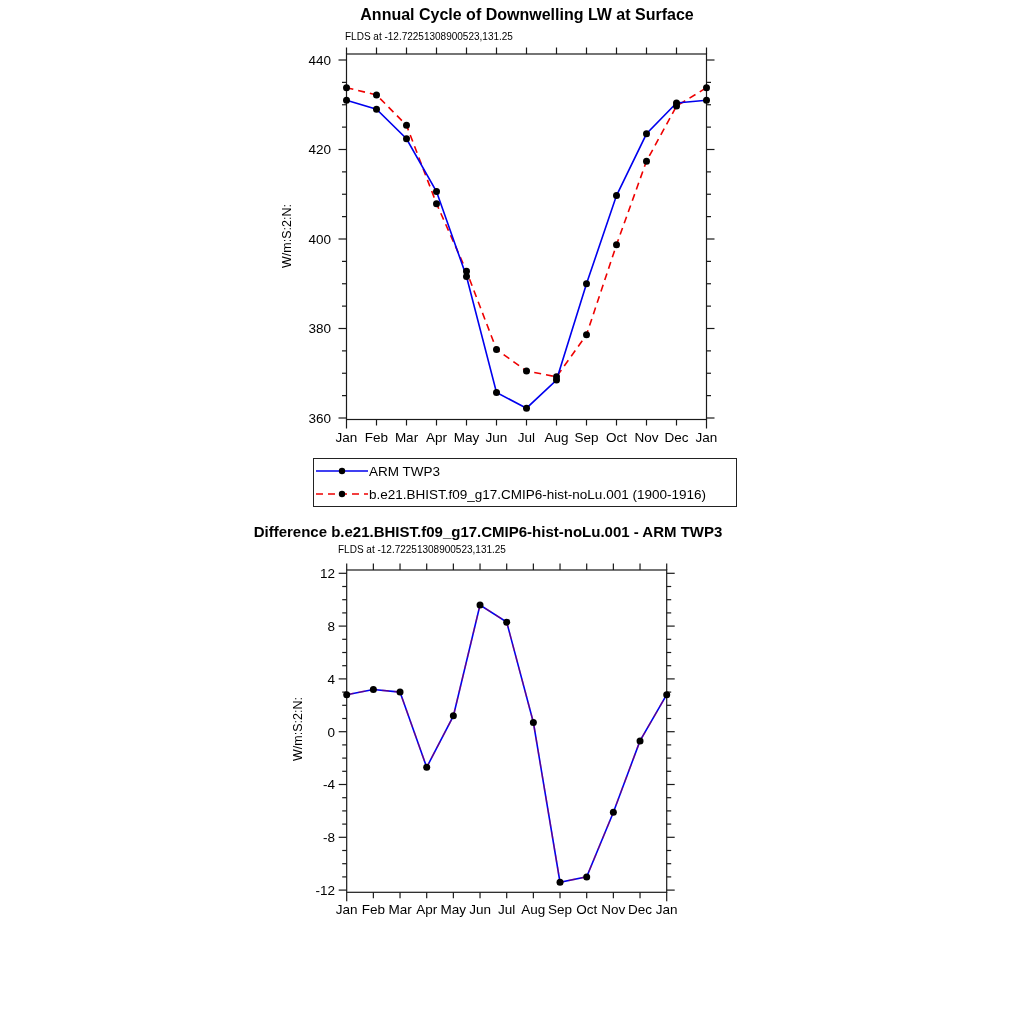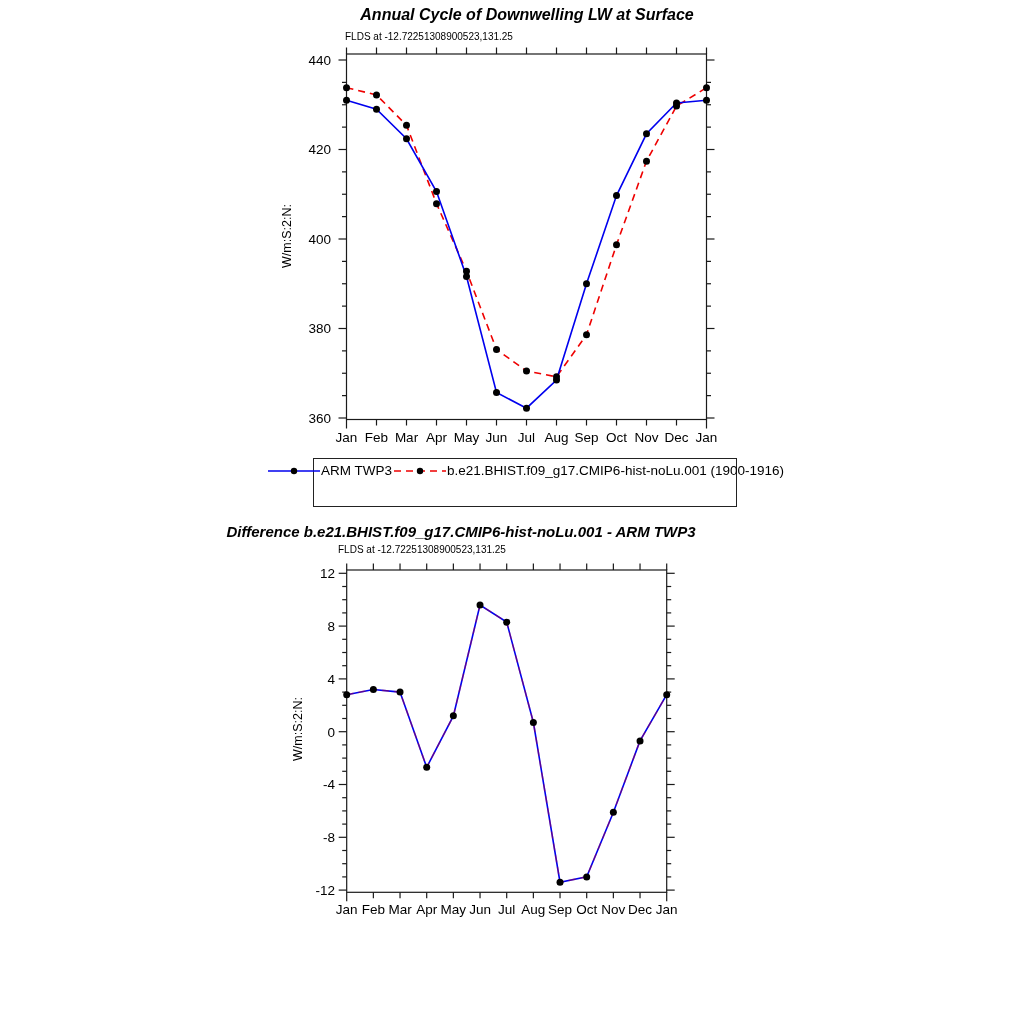--- a/index.html
+++ b/index.html
@@ -1,36 +1,36 @@
 <!DOCTYPE html>
 <html><head>
 <meta charset="utf-8">
 <style>
   html,body { margin:0; padding:0; background:#ffffff; }
   #canvas {
     position:relative; width:1024px; height:1024px; background:#ffffff;
     font-family:"Liberation Sans", sans-serif; color:#000; overflow:hidden;
   }
-  .title { position:absolute; font-weight:bold; white-space:nowrap; transform:translateX(-50%);font-style:italic; }
+  .title { position:absolute; font-weight:bold; white-space:nowrap; transform:translateX(-50%); }
   #t1 { left:527px; top:6px;  font-size:16px; }
-  #t2 { left:461px; top:523px; font-size:15px; }
+  #t2 { left:488px; top:523px; font-size:15px; }
   .subtitle { position:absolute; white-space:nowrap; font-size:10px; }
   #s1 { left:345px; top:31px; }
   #s2 { left:338px; top:544px; }
   .ylab {
     position:absolute; font-size:12.5px; white-space:nowrap;
     transform:translate(-50%,-50%) rotate(-90deg);
   }
   #ylab1 { left:287px; top:236px; }
   #ylab2 { left:298px; top:729px; }
   #chartsvg { position:absolute; left:0; top:0; }
   .legend {
     position:absolute; left:313px; top:458px; width:424px; height:49px;
     border:1px solid #222; box-sizing:border-box;
-    display:flex; flex-direction:row; justify-content:center; background:#fff;
+    display:flex; flex-direction:column; justify-content:center; background:#fff;
   }
   .legend-row { display:flex; align-items:center; height:23px; padding-left:2px; }
   .legend-sample { width:52px; height:22px; flex:0 0 52px; }
   .legend-label { font-size:13.5px; white-space:nowrap; margin-left:1px; }
 </style>
 </head>
 <body>
 
 <div id="canvas">
 

